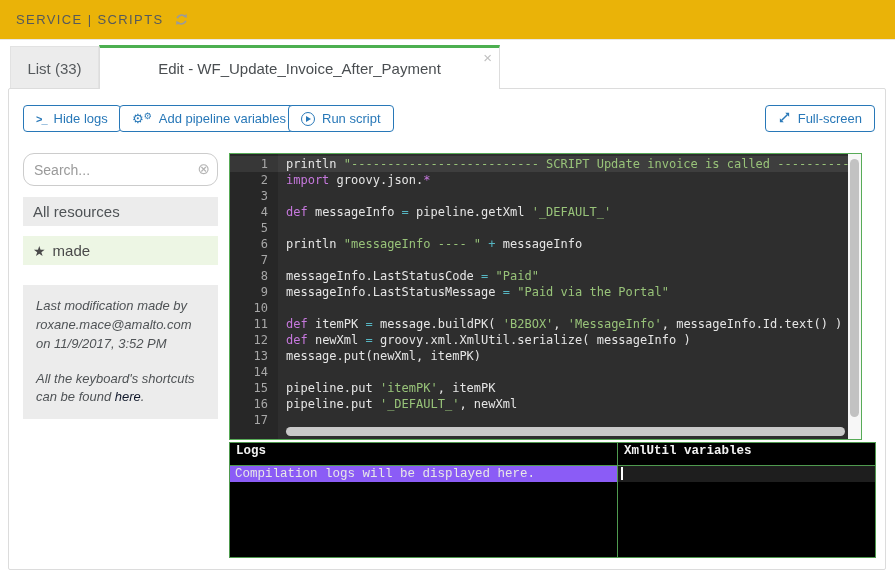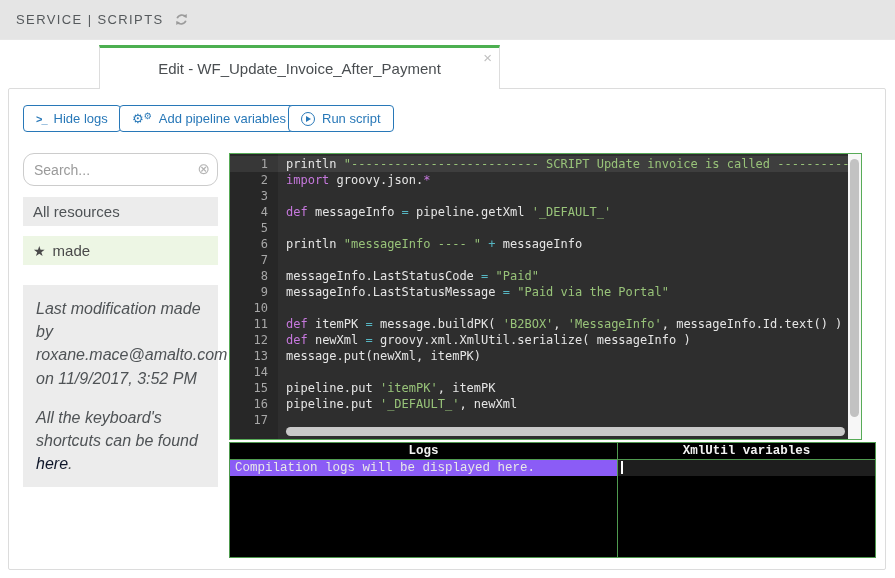--- a/index.html
+++ b/index.html
@@ -1,21 +1,21 @@
 <!DOCTYPE html>
 <html><head>
 <meta charset="utf-8">
 <style>
   * { margin:0; padding:0; box-sizing:border-box; }
   html,body { background:#fff; }
   body { font-family:"Liberation Sans", sans-serif; }
   #app { position:relative; width:895px; height:578px; background:#fff; overflow:hidden; }
 
   
-  .topbar { position:absolute; left:0; top:0; width:895px; height:40px; background:#e5e5e5;
+  .topbar { position:absolute; left:0; top:0; width:895px; height:40px; background:#eab308;
             border-bottom:1px solid #e8e8e8; display:flex; align-items:center; padding-left:16px; }
   .breadcrumb { font-size:13px; color:#55595c; letter-spacing:1.4px; font-weight:500; }
   .refresh { margin-left:10px; cursor:pointer; display:inline-flex; }
 
   
   .tab { position:absolute; top:46px; height:43px; display:flex; align-items:center; justify-content:center;
          font-size:15px; color:#55595c; cursor:pointer; }
   .tab-list { left:10px; width:89px; background:#ececec; border:1px solid #e2e2e2; border-bottom:none; }
   .tab-active { left:99px; top:45px; width:401px; height:44px; background:#fff; z-index:3;
                 border-left:1px solid #ddd; border-right:1px solid #ddd; border-top:3px solid #4caf50;
@@ -48,21 +48,21 @@
                   font-size:14px; color:#444; font-family:"Liberation Sans",sans-serif; }
   .search-input::placeholder { color:#9a9a9a; }
   .search-clear { position:absolute; right:8px; top:7px; color:#b5b5b5; font-size:15px; cursor:pointer;
                   font-family:"DejaVu Sans",sans-serif; line-height:1.2; }
   .res-group { position:absolute; left:14px; top:108px; width:195px; height:29px; background:#ececec;
                display:flex; align-items:center; padding-left:10px; font-size:15px; color:#4f5356; cursor:pointer; }
   .res-item { position:absolute; left:14px; top:147px; width:195px; height:29px; background:#edf6e4;
               display:flex; align-items:center; gap:7px; padding-left:10px; font-size:15px; color:#4a4a4a; cursor:pointer; }
   .star { font-family:"DejaVu Sans",sans-serif; font-size:14px; color:#4a4a4a; }
   .note { position:absolute; left:14px; top:196px; width:195px; background:#ececec; padding:12px 13px;
-          font-size:16px; font-style:italic; color:#4f5356; line-height:1.45; }
+          font-size:13px; font-style:italic; color:#4f5356; line-height:1.45; }
   .note p + p { margin-top:16px; }
   .note a { color:#0f172a; text-decoration:none; cursor:pointer; font-style:italic; }
 
   
   .editor { position:absolute; left:220px; top:64px; width:633px; height:287px; background:#2e2e2e;
             border:1px solid #57ab57; overflow:hidden; }
   .gutter-bg { position:absolute; left:0; top:0; width:48px; height:100%; background:#272727; }
   .code-lines { position:absolute; left:0; top:2px; width:620px;
                 font-family:"DejaVu Sans Mono", monospace; font-size:12px; line-height:16px; white-space:pre; }
   .code-row { display:flex; height:16px; cursor:text; }
@@ -76,22 +76,22 @@
   .vscroll { position:absolute; right:0; top:0; width:13px; height:100%; background:#f7f7f7; cursor:pointer; }
   .vthumb { position:absolute; left:2px; top:5px; width:9px; height:258px; background:#c2c2c2; border-radius:5px; }
   .hscroll { position:absolute; left:56px; right:16px; bottom:3px; height:9px; cursor:pointer; }
   .hthumb { width:100%; height:9px; background:#c9c9c9; border-radius:5px; }
 
   
   .panel { position:absolute; top:353px; height:116px; background:#000; border:1px solid #4f9a4f;
            font-family:"Liberation Mono", monospace; }
   .panel-logs { left:220px; width:389px; }
   .panel-vars { left:608px; width:259px; }
-  .panel-title { height:17px; color:#f2f2f2; font-size:12.5px; font-weight:700; padding:1px 6px 0;
-                 border-bottom:1px solid #4f9a4f; line-height:15px;text-align:center; }
+  .panel-title { height:23px; color:#f2f2f2; font-size:12.5px; font-weight:700; padding:1px 6px 0;
+                 border-bottom:1px solid #4f9a4f; line-height:15px; }
   .log-row { height:16px; background:#8b5cf6; color:#e8e8e8; font-size:12.5px; padding:0 5px; line-height:16px;
              white-space:nowrap; overflow:hidden; }
   .vars-row { height:16px; background:#1e1e1e; position:relative; }
   .caret { position:absolute; left:3px; top:1px; width:2px; height:13px; background:#fff; }
 </style>
 </head>
 <body>
 
 <div id="app">
 
@@ -100,40 +100,53 @@
     <span class="refresh">
       <svg width="15" height="15" viewBox="0 0 16 16">
         <path d="M12.6 5.4 A5.3 5.3 0 0 0 3.4 6.6" fill="none" stroke="#9b9b9b" stroke-width="1.8"></path>
         <polygon points="13.6,2.2 13.6,6.4 9.6,4.6" fill="#9b9b9b"></polygon>
         <path d="M3.4 10.6 A5.3 5.3 0 0 0 12.6 9.4" fill="none" stroke="#9b9b9b" stroke-width="1.8"></path>
         <polygon points="2.4,13.8 2.4,9.6 6.4,11.4" fill="#9b9b9b"></polygon>
       </svg>
     </span>
   </div>
 
+  <div class="tab tab-list">
+    <span>List (33)</span>
+  </div>
   <div class="tab tab-active">
     <span>Edit - WF_Update_Invoice_After_Payment</span>
     <span class="tab-close">×</span>
   </div>
 
   <div class="card">
 
     <button class="btn btn-hide-logs">
       <span class="term-glyph">&gt;_</span>
       <span>Hide logs</span>
     </button>
     <button class="btn btn-add-vars">
       <span class="gears-glyph"><span>⚙</span><span class="small">⚙</span></span>
       <span>Add pipeline variables</span>
     </button>
     <button class="btn btn-run">
       <span class="play-circle">
           <span class="play-tri"></span>
         </span>
       <span>Run script</span>
+    </button>
+    <button class="btn btn-fullscreen">
+      <span>
+        <svg width="13" height="13" viewBox="0 0 14 14">
+          <line x1="4" y1="10" x2="10" y2="4" stroke="#2878b8" stroke-width="1.6"></line>
+          <polygon points="12,2 12,6.2 7.8,2" fill="#2878b8"></polygon>
+          <polygon points="2,12 2,7.8 6.2,12" fill="#2878b8"></polygon>
+        </svg>
+      </span>
+      <span>Full-screen</span>
     </button>
 
     <div class="search-wrap">
       <input class="search-input" type="text" placeholder="Search..." style="">
       <span class="search-clear">⊗</span>
     </div>
     <div class="res-group">
       <span>All resources</span>
     </div>
     <div class="res-item">

